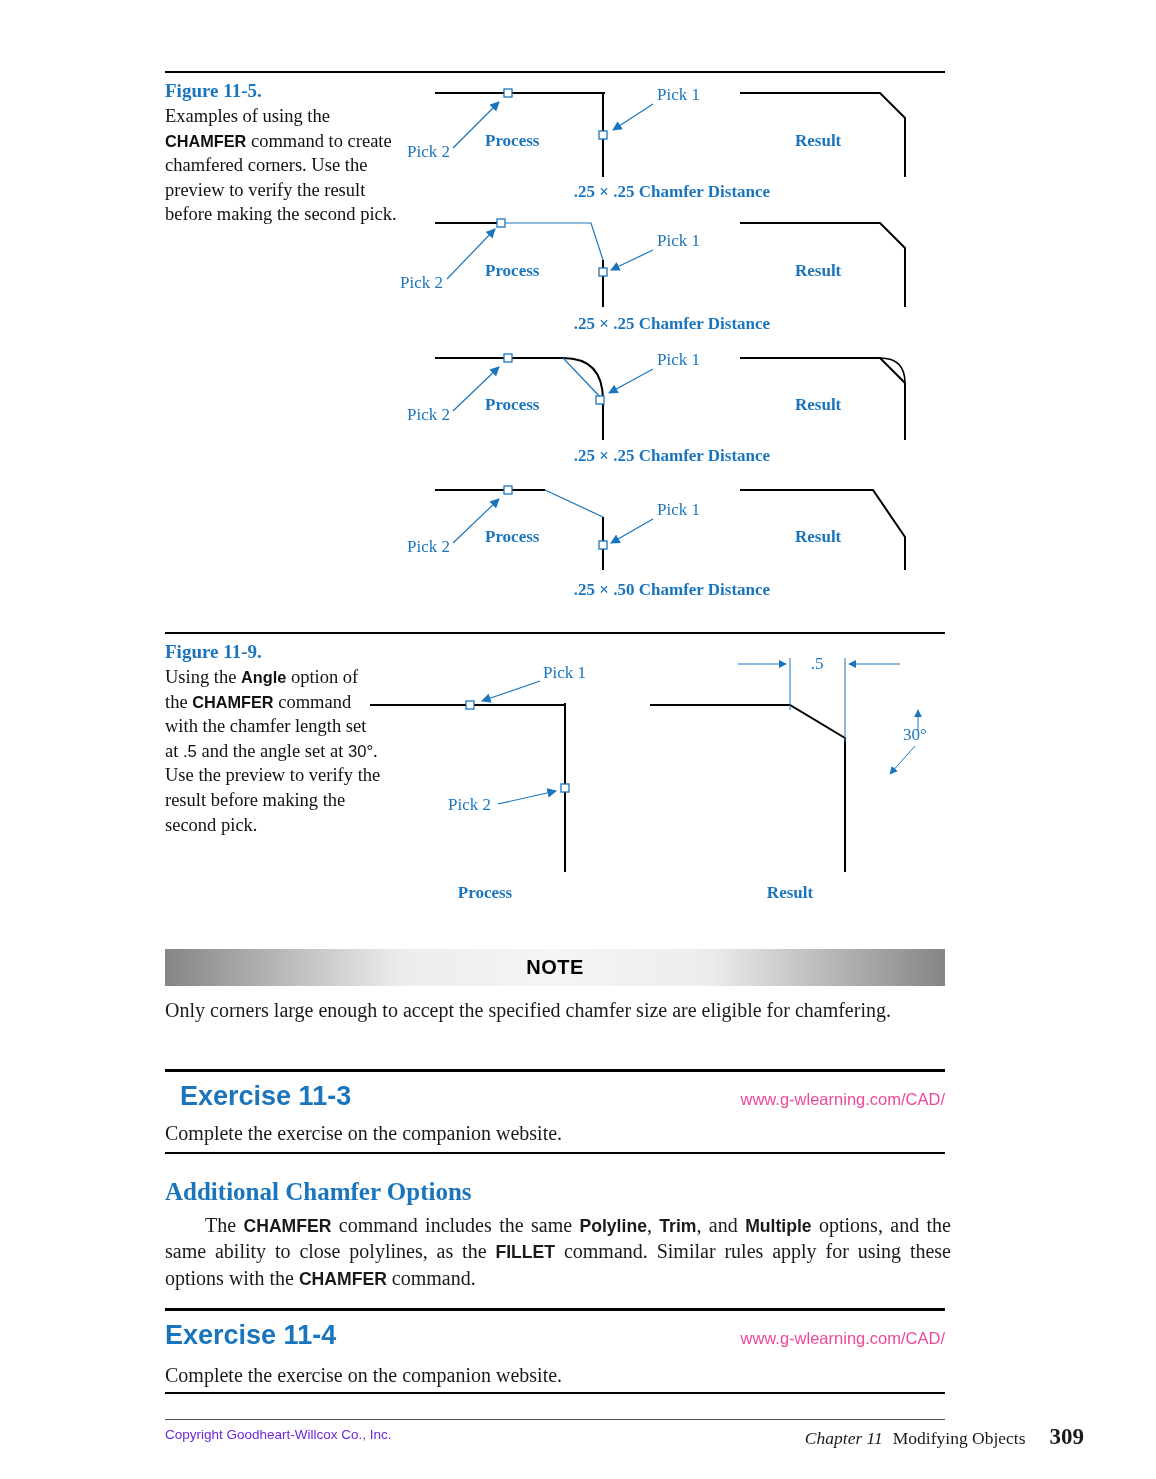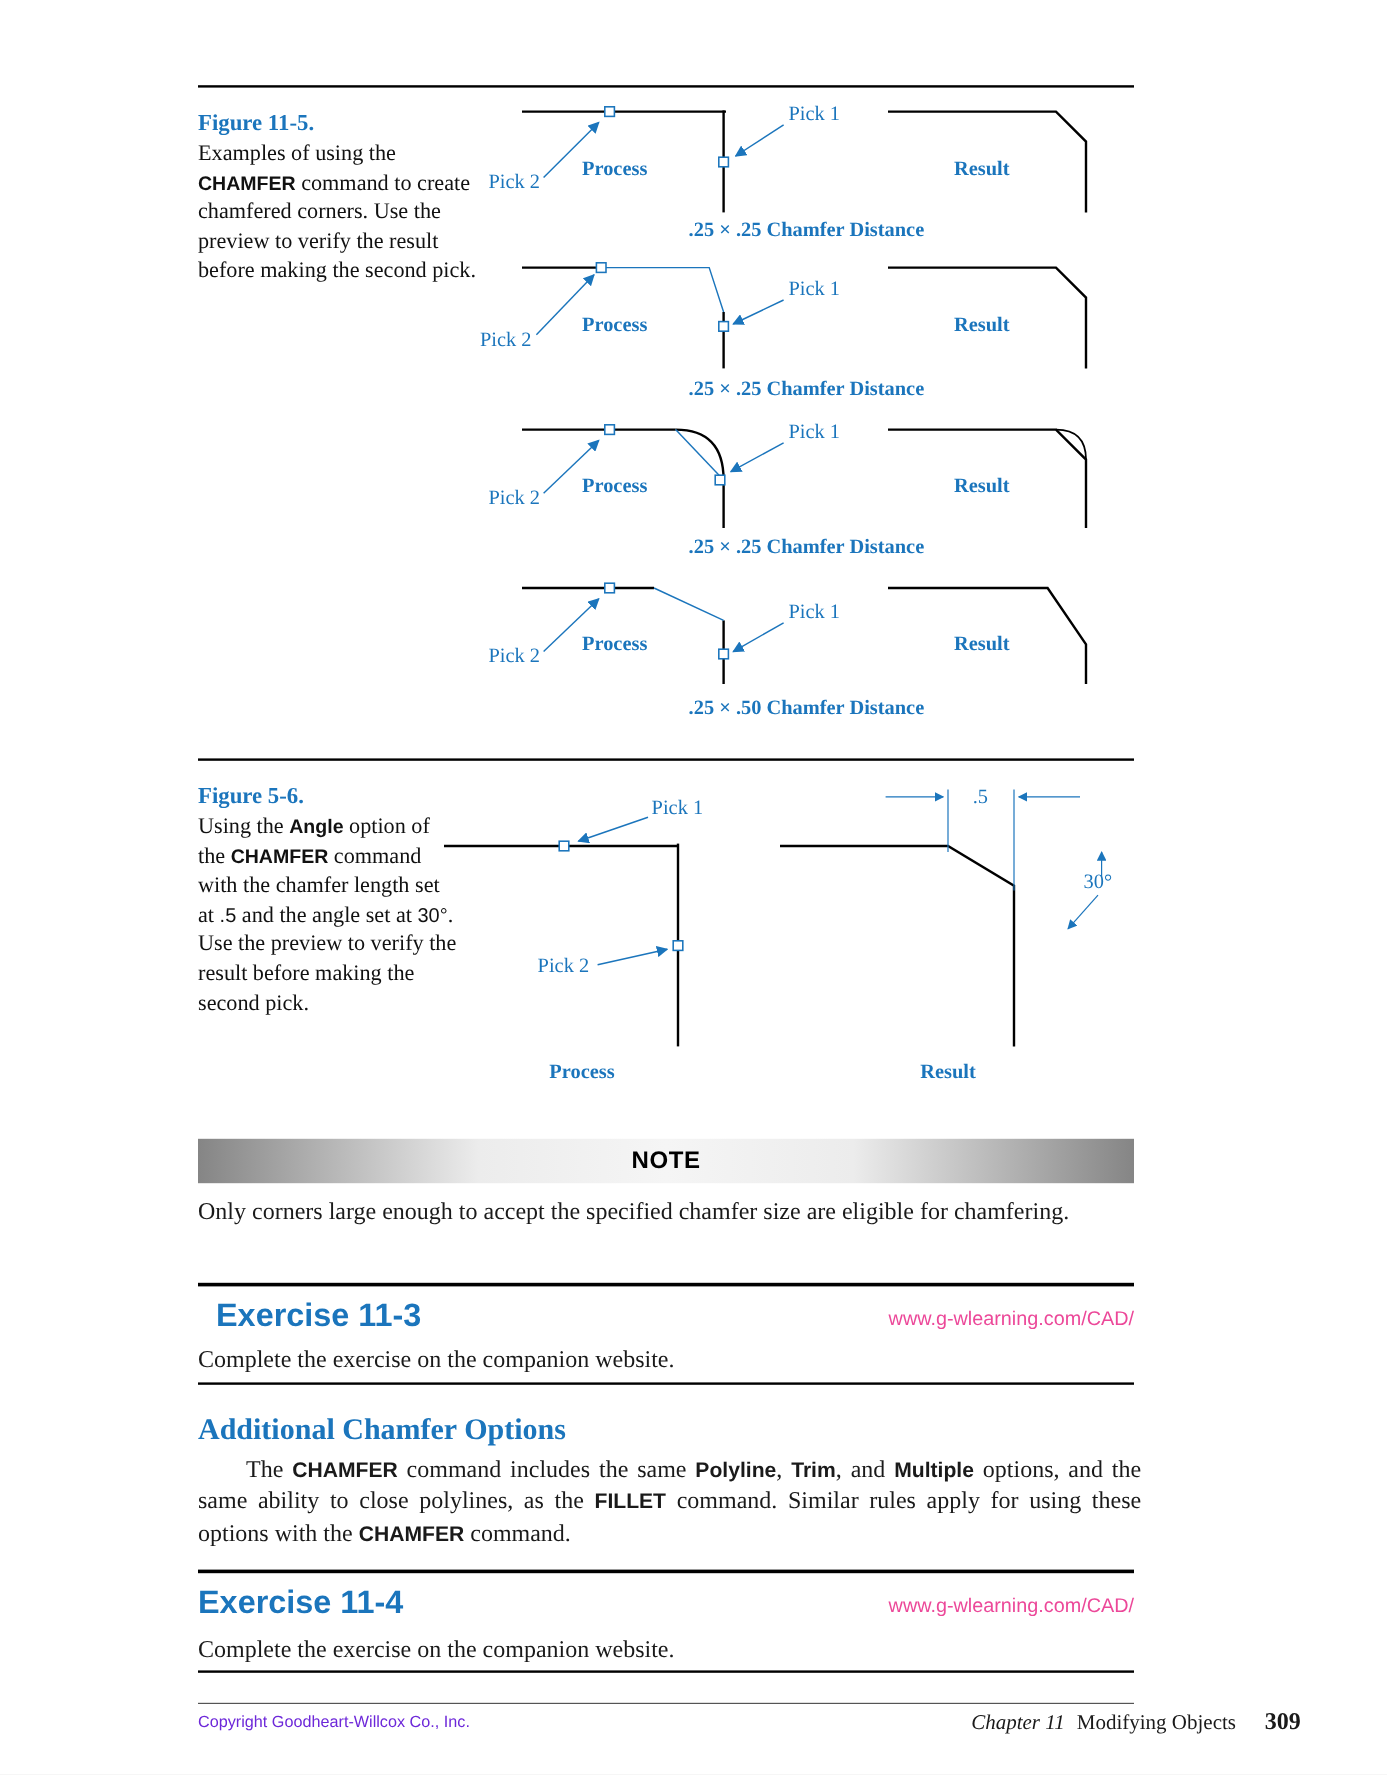--- a/index.html
+++ b/index.html
@@ -3,42 +3,42 @@
 <meta charset="utf-8">
 <style>
   html,body { margin:0; padding:0; background:#e8e8e8; }
   .page {
     position:relative; width:1156px; height:1479px; margin:0 auto;
     background:#ffffff; overflow:hidden;
     font-family:"Liberation Serif", serif; color:#1a1a1a;
   }
   .abs { position:absolute; }
   .rule { position:absolute; background:#000; }
-  .figlabel { font-weight:bold; color:#1b75bc; font-size:19px; margin-bottom:2px;margin-top:12px; }
+  .figlabel { font-weight:bold; color:#1b75bc; font-size:19px; margin-bottom:2px; }
   .caption { font-size:18.5px; line-height:1.33; color:#111; }
   .cmd { font-family:"Liberation Sans", sans-serif; font-weight:bold; font-size:0.88em; }
   .sansv { font-family:"Liberation Sans", sans-serif; font-size:0.9em; }
   svg { position:absolute; left:0; overflow:visible; }
   svg text { font-family:"Liberation Serif", serif; }
   .dgt { font-size:17px; fill:#1b75bc; }
   .dgb { font-weight:bold; }
   .note-bar {
     position:absolute; display:flex; align-items:center; justify-content:center;
     background:linear-gradient(90deg,#858585 0%,#ececec 30%,#f5f5f5 50%,#ececec 70%,#858585 100%);
   }
   .note-title { font-family:"Liberation Sans", sans-serif; font-weight:bold; font-size:20px; color:#000; letter-spacing:0.5px; }
   .body-text { position:absolute; font-size:20px; line-height:1.3; }
   .ex-title { position:absolute; font-family:"Liberation Sans", sans-serif; font-weight:bold; font-size:27px; color:#1b75bc; }
   .url { position:absolute; font-family:"Liberation Sans", sans-serif; font-size:16.5px; color:#ec4899; text-align:right; }
   .sec-head { position:absolute; font-weight:bold; font-size:25px; color:#1b75bc; }
   .para { position:absolute; font-size:20px; line-height:1.32; text-align:justify; text-indent:40px; }
   .foot-copy { position:absolute; font-family:"Liberation Sans", sans-serif; font-size:13.5px; color:#6d28d9; }
   .foot-right { position:absolute; display:flex; align-items:baseline; gap:10px; font-size:17.5px; }
   .foot-chap { font-style:italic; }
-  .foot-page { font-weight:bold; font-size:20px; margin-left:14px; }
+  .foot-page { font-weight:bold; font-size:23px; margin-left:14px; }
 </style>
 </head>
 <body>
 
 <div class="page">
 
   <svg width="0" height="0" aria-hidden="true">
     <defs>
       <marker id="arr" viewBox="0 0 10 10" refX="9" refY="5" markerWidth="8" markerHeight="8" orient="auto-start-reverse">
         <path d="M0,0 L10,5 L0,10 z" fill="#1b75bc"></path>
@@ -143,21 +143,21 @@
       <text class="dgt" x="12" y="75">Pick 2</text>
       <text class="dgt dgb" x="90" y="65">Process</text>
       <text class="dgt dgb" x="400" y="65">Result</text>
       <text class="dgt dgb" x="277" y="118" text-anchor="middle">.25 × .50 Chamfer Distance</text>
     </svg>
   </div>
 
   <div class="rule" style="left:165px;top:632px;width:780px;height:2px;"></div>
 
   <div class="abs" style="left:165px;top:641px;width:218px;">
-    <div class="figlabel">Figure 5-6.</div>
+    <div class="figlabel">Figure 11-9.</div>
     <div class="caption"><span>Using the </span><span class="cmd">Angle</span><span> option of the </span><span class="cmd">CHAMFER</span><span> command with the chamfer length set at </span><span class="sansv">.5</span><span> and the angle set at </span><span class="sansv">30°</span><span>. Use the preview to verify the result before making the second pick.</span></div>
   </div>
 
   <svg style="left:370px;top:650px;" width="575" height="262">
     <g stroke="#000" stroke-width="2" fill="none">
       <path d="M0,55 H195"></path>
         <path d="M195,53 V222"></path>
     </g>
     <g fill="#fff" stroke="#1b75bc" stroke-width="1.3">
       <rect x="96" y="51" width="8" height="8"></rect>

